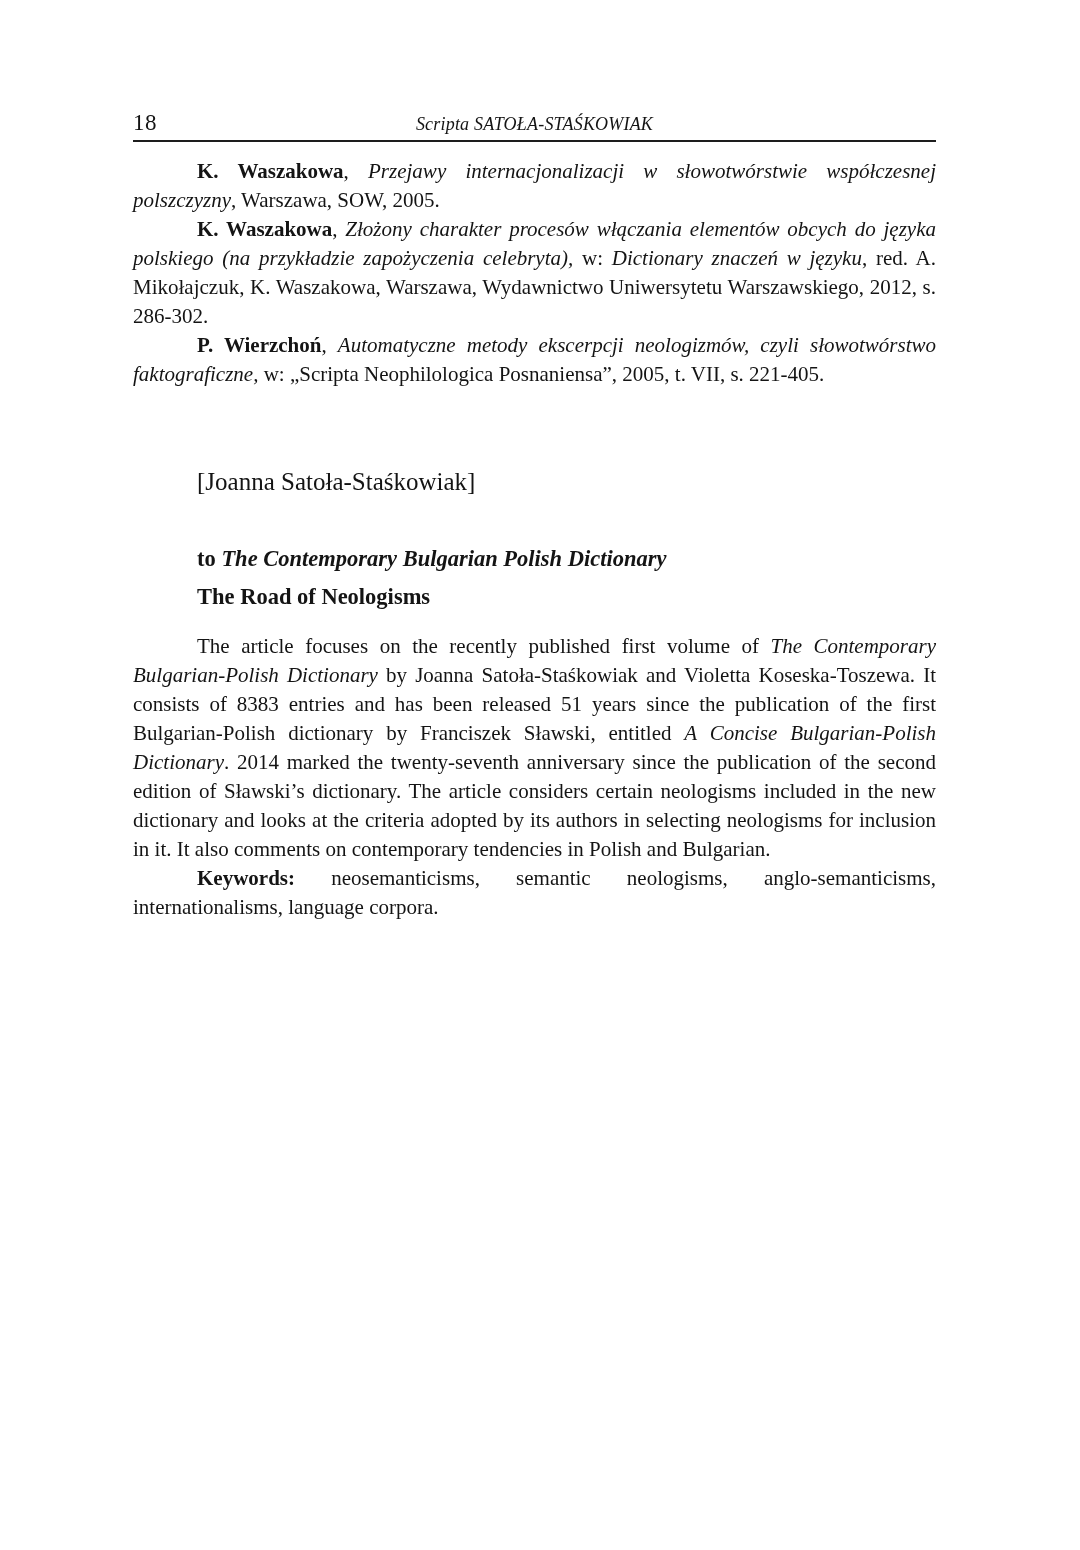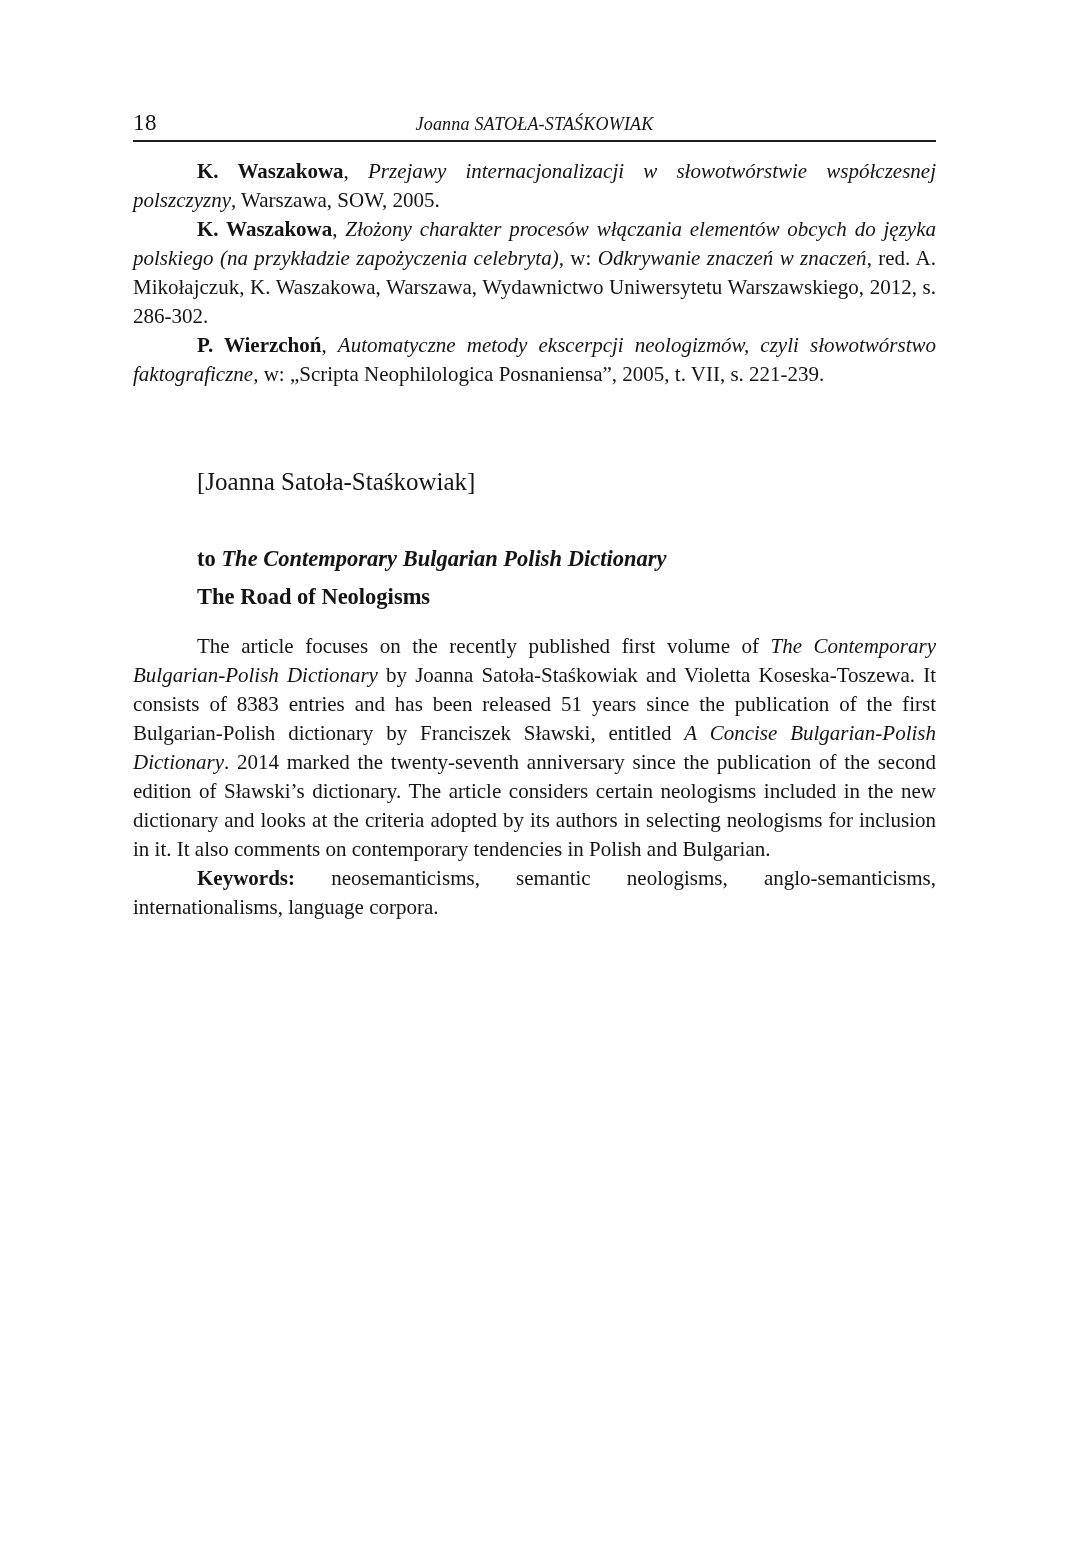--- a/index.html
+++ b/index.html
@@ -66,27 +66,27 @@
   .abstract { margin-top: 16px; }
 </style>
 </head>
 <body>
 
 <div class="page">
   <div class="content">
 
     <header class="page-header">
       <span class="page-number">18</span>
-      <div class="running-header">Joanna SATOŁA-STAŚKOWIAK</div>
+      <div class="running-header">Scripta SATOŁA-STAŚKOWIAK</div>
     </header>
 
     <section>
       <p class="para"><span class="b">K. Waszakowa</span><span>, </span><span class="i">Przejawy internacjonalizacji w słowotwórstwie współczesnej polszczyzny</span><span>, Warszawa, SOW, 2005.</span></p>
-      <p class="para"><span class="b">K. Waszakowa</span><span>, </span><span class="i">Złożony charakter procesów włączania elementów obcych do języka polskiego (na przykładzie zapożyczenia celebryta),</span><span> w: </span><span class="i">Odkrywanie znaczeń w znaczeń</span><span>, red. A. Mikołajczuk, K. Waszakowa, Warszawa, Wydawnictwo Uniwersytetu Warszawskiego, 2012, s. 286-302.</span></p>
-      <p class="para"><span class="b">P. Wierzchoń</span><span>, </span><span class="i">Automatyczne metody ekscerpcji neologizmów, czyli słowotwórstwo faktograficzne,</span><span> w: „Scripta Neophilologica Posnaniensa”, 2005, t. VII, s. 221-239.</span></p>
+      <p class="para"><span class="b">K. Waszakowa</span><span>, </span><span class="i">Złożony charakter procesów włączania elementów obcych do języka polskiego (na przykładzie zapożyczenia celebryta),</span><span> w: </span><span class="i">Dictionary znaczeń w języku</span><span>, red. A. Mikołajczuk, K. Waszakowa, Warszawa, Wydawnictwo Uniwersytetu Warszawskiego, 2012, s. 286-302.</span></p>
+      <p class="para"><span class="b">P. Wierzchoń</span><span>, </span><span class="i">Automatyczne metody ekscerpcji neologizmów, czyli słowotwórstwo faktograficzne,</span><span> w: „Scripta Neophilologica Posnaniensa”, 2005, t. VII, s. 221-405.</span></p>
     </section>
 
     <p class="author-line">[Joanna Satoła-Staśkowiak]</p>
 
     <h1 class="article-title">
       <span class="title-line"><span class="b">to </span><span class="b i">The Contemporary Bulgarian Polish Dictionary</span></span>
       <span class="title-line"><span class="b">The Road of Neologisms</span></span>
     </h1>
 
     <p class="para abstract"><span>The article focuses on the recently published first volume of </span><span class="i">The Contemporary Bulgarian-Polish Dictionary</span><span> by Joanna Satoła-Staśkowiak and Violetta Koseska-Toszewa. It consists of 8383 entries and has been released 51 years since the publication of the first Bulgarian-Polish dictionary by Franciszek Sławski, entitled </span><span class="i">A Concise Bulgarian-Polish Dictionary</span><span>. 2014 marked the twenty-seventh anniversary since the publication of the second edition of Sławski’s dictionary. The article considers certain neologisms included in the new dictionary and looks at the criteria adopted by its authors in selecting neologisms for inclusion in it. It also comments on contemporary tendencies in Polish and Bulgarian.</span></p>

